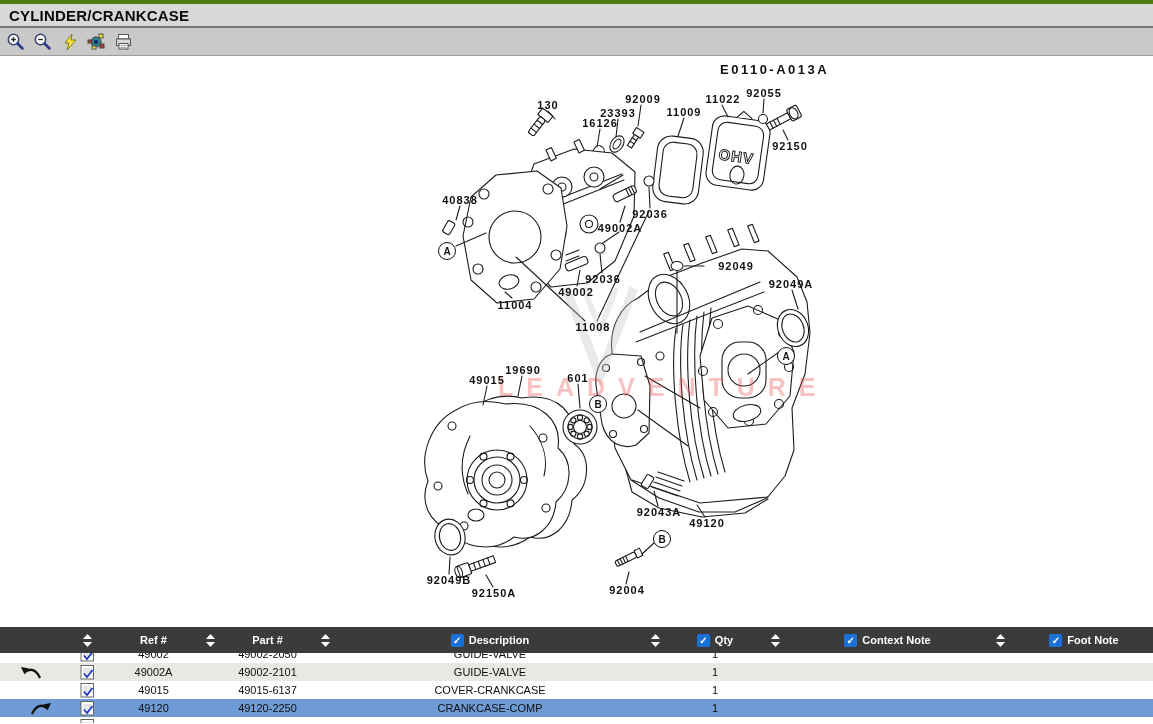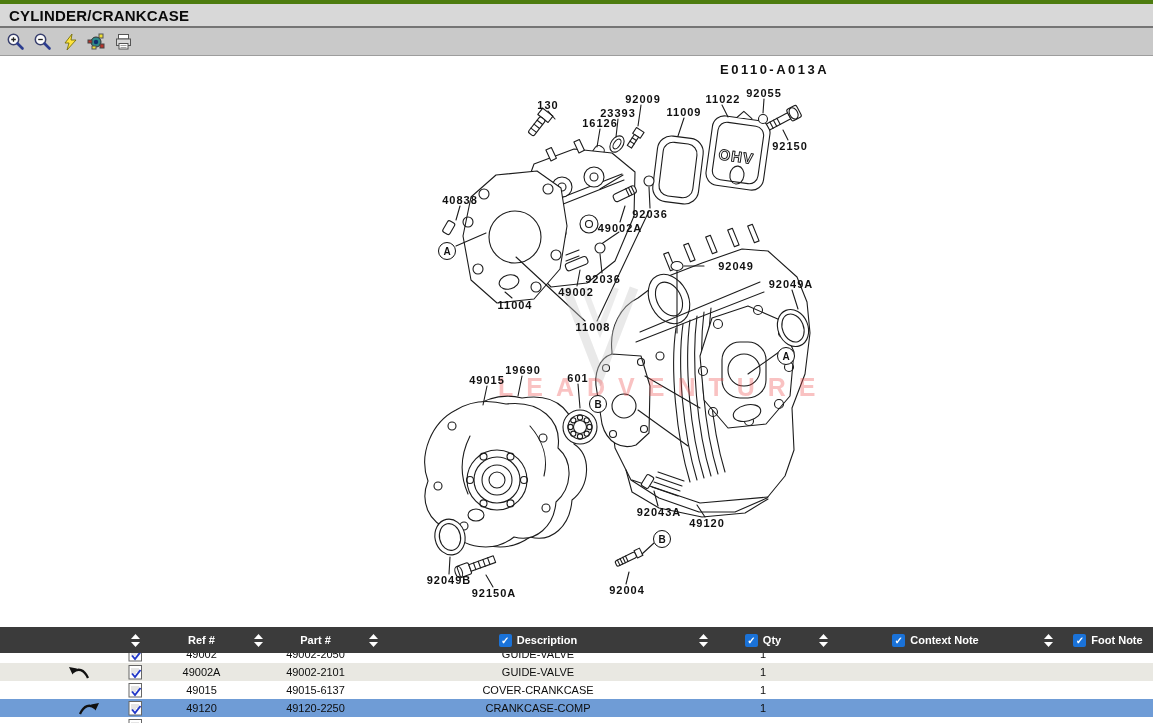--- a/index.html
+++ b/index.html
@@ -52,21 +52,20 @@
     width:18px; height:18px; border:1.4px solid #101010; border-radius:50%;
     background:#fff; font-size:10px; font-weight:bold; color:#101010;
     display:flex; align-items:center; justify-content:center;
   }
   
   .parts-table { position:relative; }
   .grid-row {
     display:grid;
     grid-template-columns:62px 50px 83px 30px 85px 30px 300px 30px 90px 30px 195px 30px 1fr;
     align-items:center;
-    padding-left:48px;
   }
   .thead {
     position:relative; z-index:2; height:26px;
     background:var(--header-bg,#3b3b3b); color:#fff;
     font-size:11px; font-weight:bold;
   }
   .th { display:flex; align-items:center; justify-content:center; gap:5px; white-space:nowrap; }
   .cb {
     width:13px; height:13px; background:var(--checkbox,#1a72d8);
     border-radius:2px; display:inline-flex; align-items:center; justify-content:center;

